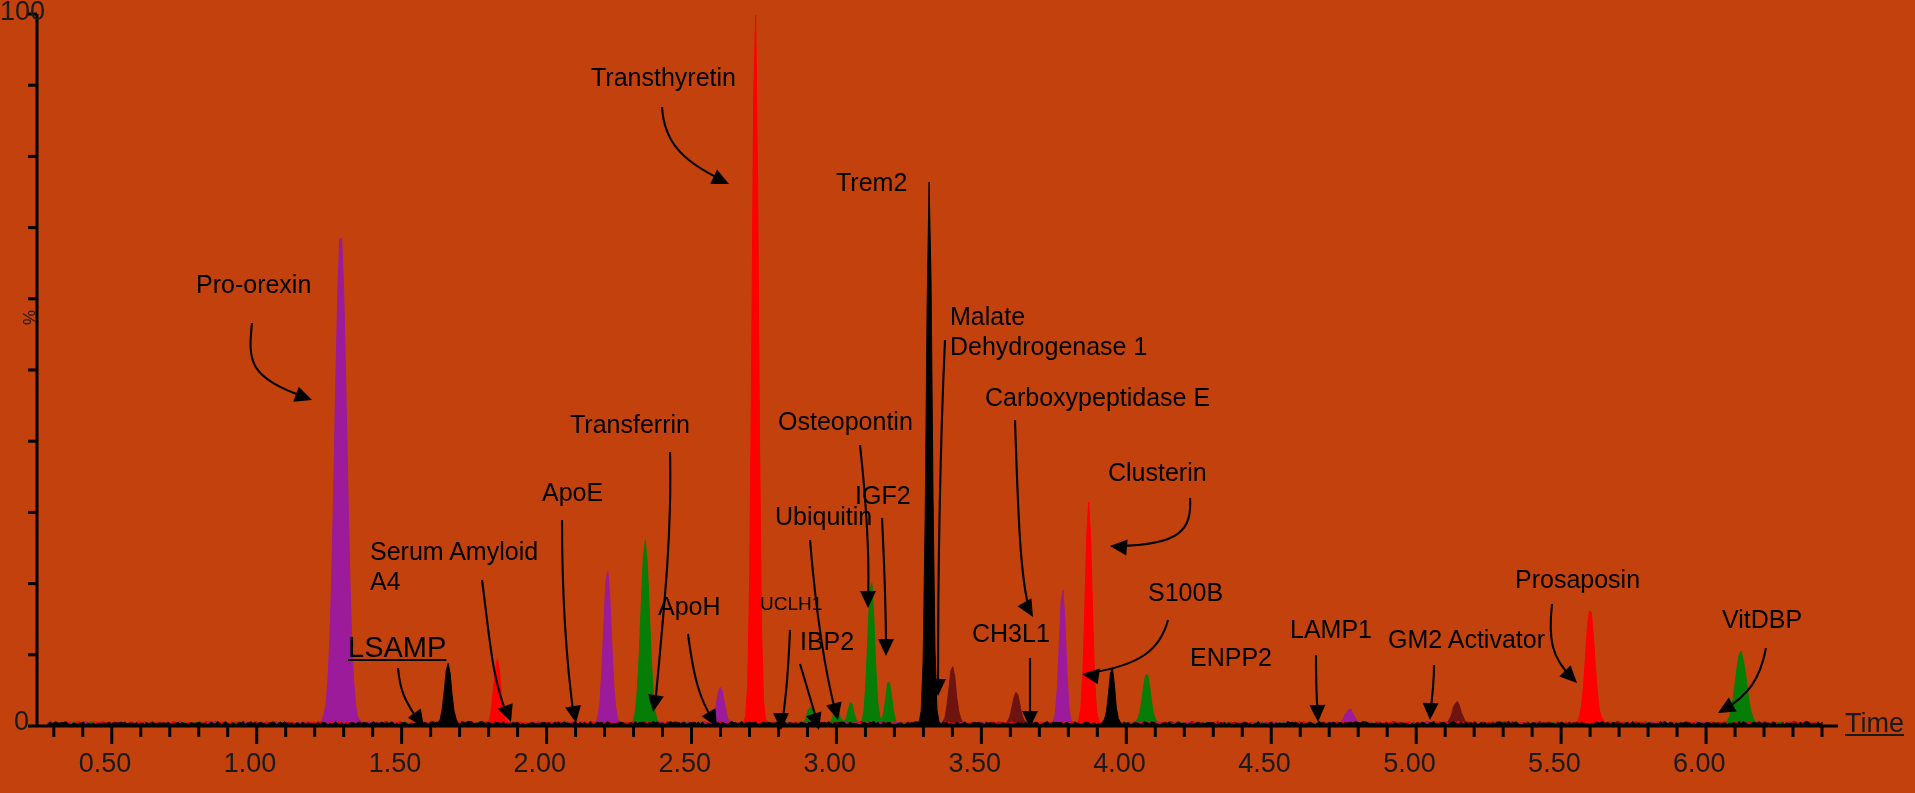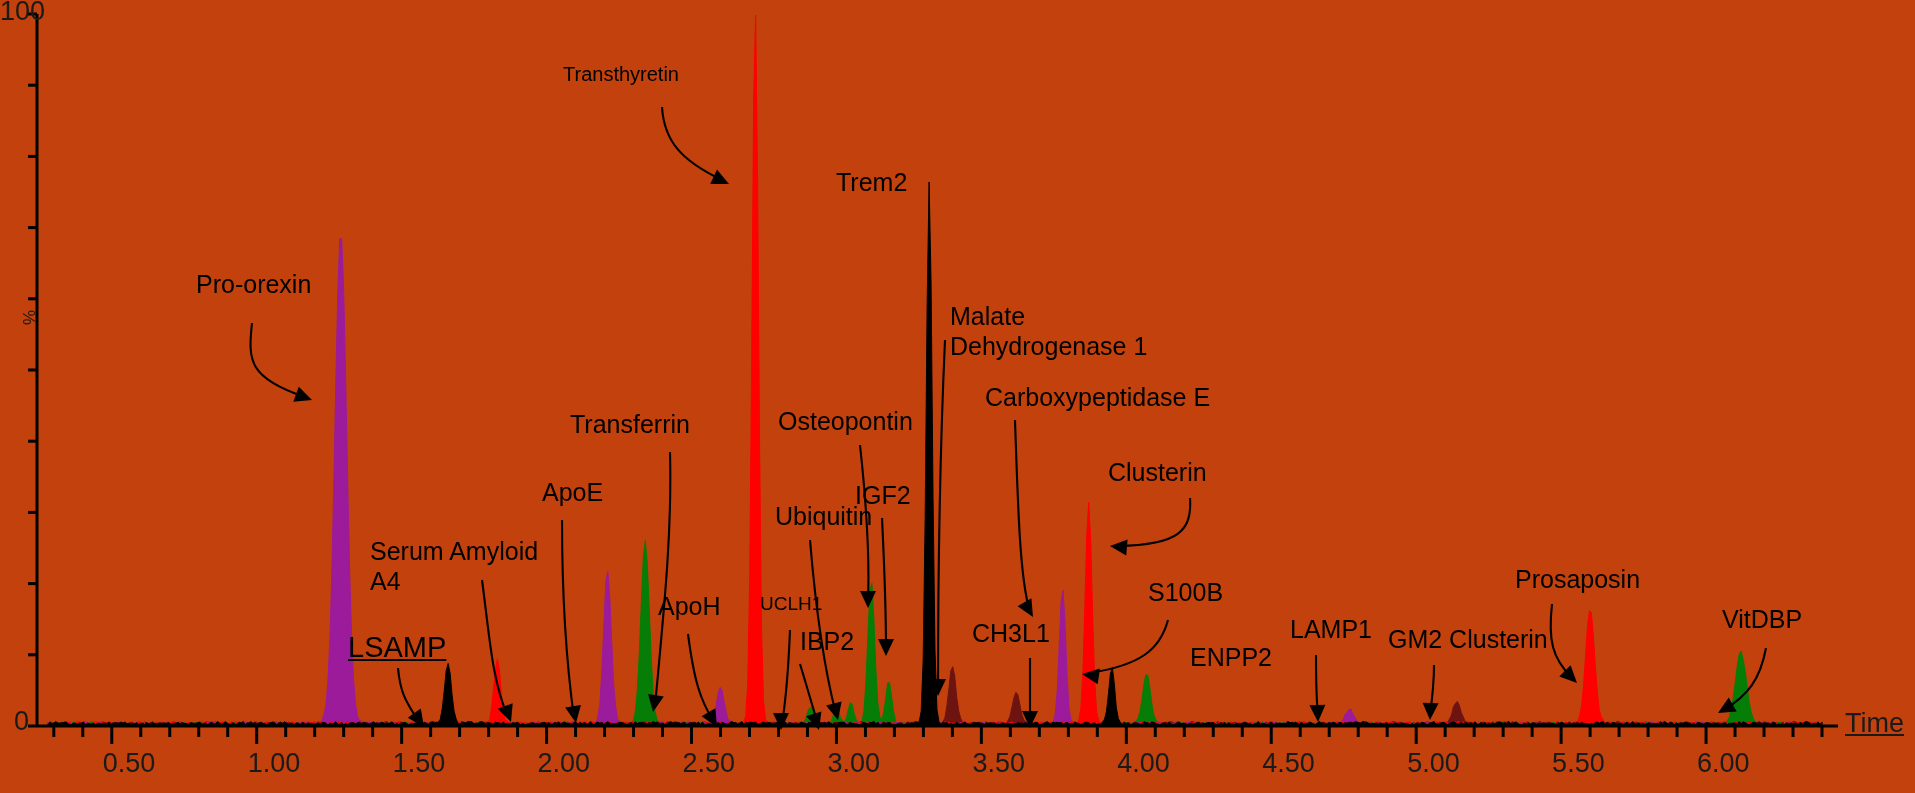--- a/index.html
+++ b/index.html
@@ -1,20 +1,20 @@
 <!DOCTYPE html>
 <html><head>
 <meta charset="utf-8">
 <style>
   html,body{margin:0;padding:0;background:#ffffff;}
   body{font-family:"Liberation Sans",sans-serif;}
   #stage{position:relative;width:1915px;height:793px;background:#c2410c;overflow:hidden;}
   #chart-svg{position:absolute;left:0;top:0;width:1915px;height:793px;}
   .ann{position:absolute;color:#000000;font-family:"Liberation Sans",sans-serif;white-space:pre;line-height:1.18;}
-  .axis-num{position:absolute;color:#1a1a1a;font-family:"Liberation Sans",sans-serif;white-space:nowrap;margin-left:24px;}
+  .axis-num{position:absolute;color:#1a1a1a;font-family:"Liberation Sans",sans-serif;white-space:nowrap;}
   #ylabel{position:absolute;transform:rotate(-90deg);transform-origin:left top;font-size:17px;color:#1a1a1a;}
   #timelabel{position:absolute;font-size:27px;color:#1a1a1a;}
   #ytop{position:absolute;font-size:27px;color:#1a1a1a;}
   #yzero{position:absolute;font-size:27px;color:#1a1a1a;}
 </style>
 </head>
 <body>
 
 <div id="stage">
 
@@ -168,31 +168,31 @@
       <div class="axis-num" style="font-size: 27px; left: 1528.12px; top: 748px;">5.50</div>
       <div class="axis-num" style="font-size: 27px; left: 1673.05px; top: 748px;">6.00</div>
     </div>
   <div id="annotations">
       <div class="ann" style="left: 196px; top: 270px; font-size: 25px;"><div>Pro-orexin</div></div>
       <div class="ann" style="left: 370px; top: 537px; font-size: 25px;"><div>Serum Amyloid</div><div>A4</div></div>
       <div class="ann" style="left: 348px; top: 630px; font-size: 29px; text-decoration: underline;"><div>LSAMP</div></div>
       <div class="ann" style="left: 570px; top: 410px; font-size: 25px;"><div>Transferrin</div></div>
       <div class="ann" style="left: 542px; top: 478px; font-size: 25px;"><div>ApoE</div></div>
       <div class="ann" style="left: 658px; top: 592px; font-size: 25px;"><div>ApoH</div></div>
-      <div class="ann" style="left: 563px; top: 63px; font-size: 20px; text-align: center;"><div>Transthyretin</div></div>
+      <div class="ann" style="left: 591px; top: 63px; font-size: 25px; text-align: center;"><div>Transthyretin</div></div>
       <div class="ann" style="left: 760px; top: 593px; font-size: 19px; text-align: right;"><div>UCLH1</div></div>
       <div class="ann" style="left: 800px; top: 627px; font-size: 25px;"><div>IBP2</div></div>
       <div class="ann" style="left: 775px; top: 502px; font-size: 25px;"><div>Ubiquitin</div></div>
       <div class="ann" style="left: 778px; top: 407px; font-size: 25px;"><div>Osteopontin</div></div>
       <div class="ann" style="left: 855px; top: 481px; font-size: 25px;"><div>IGF2</div></div>
       <div class="ann" style="left: 836px; top: 168px; font-size: 25px;"><div>Trem2</div></div>
       <div class="ann" style="left: 950px; top: 302px; font-size: 25px;"><div>Malate</div><div>Dehydrogenase 1</div></div>
       <div class="ann" style="left: 985px; top: 383px; font-size: 25px;"><div>Carboxypeptidase E</div></div>
       <div class="ann" style="left: 972px; top: 619px; font-size: 25px;"><div>CH3L1</div></div>
       <div class="ann" style="left: 1108px; top: 458px; font-size: 25px;"><div>Clusterin</div></div>
       <div class="ann" style="left: 1148px; top: 578px; font-size: 25px;"><div>S100B</div></div>
       <div class="ann" style="left: 1190px; top: 643px; font-size: 25px;"><div>ENPP2</div></div>
       <div class="ann" style="left: 1290px; top: 615px; font-size: 25px;"><div>LAMP1</div></div>
-      <div class="ann" style="left: 1388px; top: 625px; font-size: 25px;"><div>GM2 Clusterin</div></div>
+      <div class="ann" style="left: 1388px; top: 625px; font-size: 25px;"><div>GM2 Activator</div></div>
       <div class="ann" style="left: 1515px; top: 565px; font-size: 25px;"><div>Prosaposin</div></div>
       <div class="ann" style="left: 1722px; top: 605px; font-size: 25px;"><div>VitDBP</div></div>
     </div>
 </div>
 
 </body></html>

